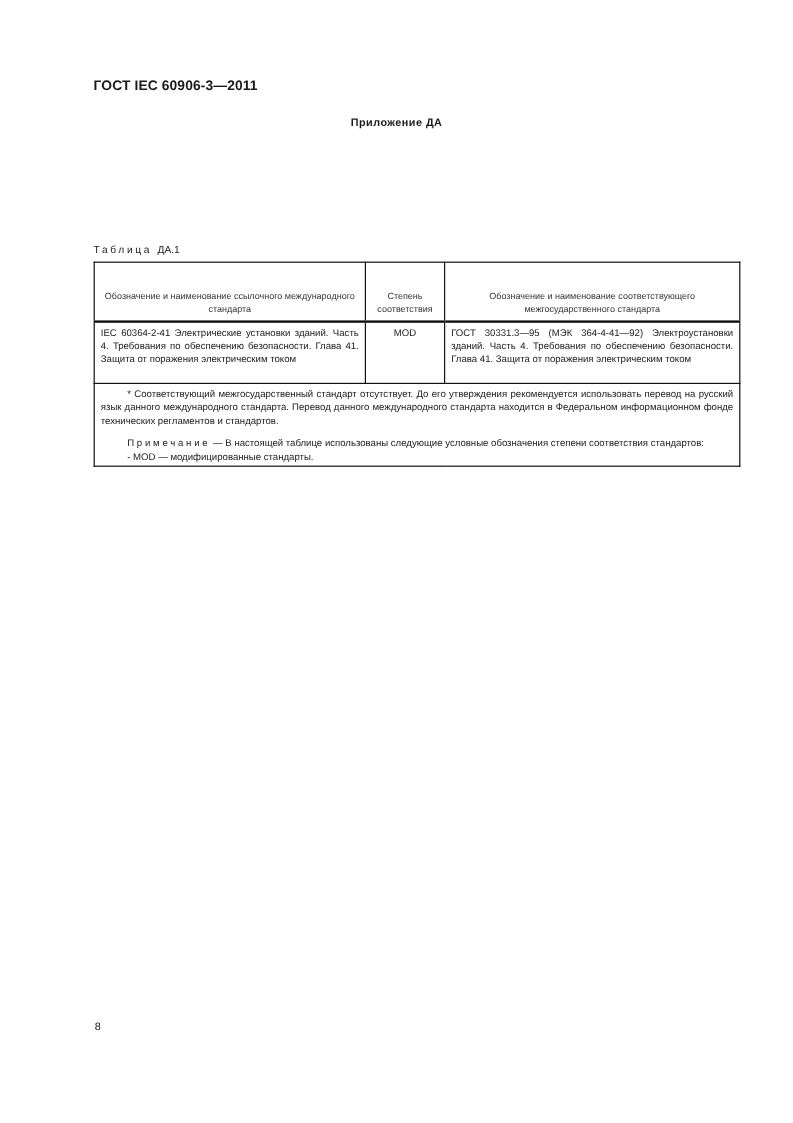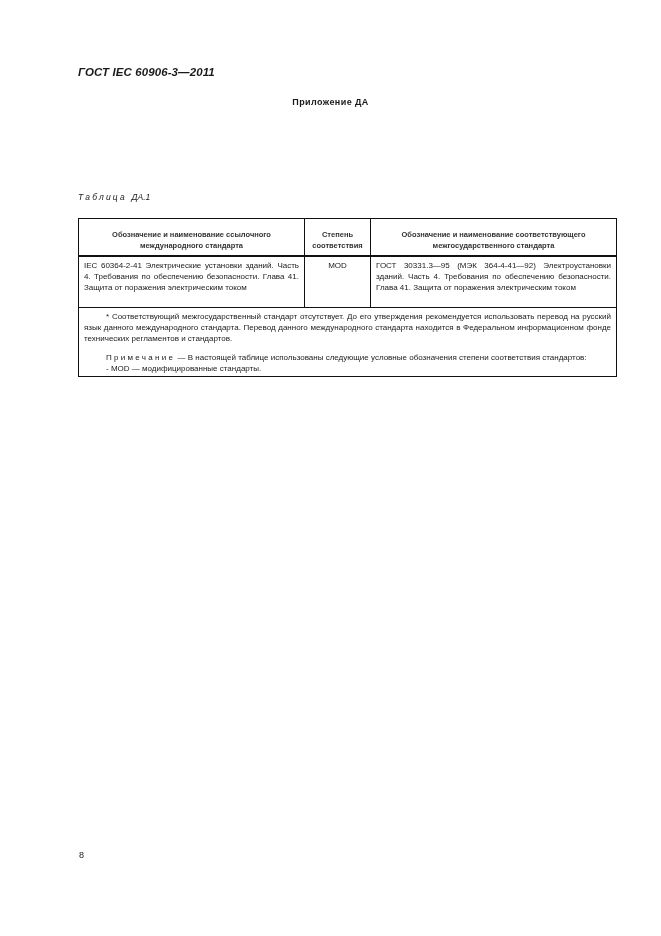--- a/index.html
+++ b/index.html
@@ -2,47 +2,47 @@
 <html><head>
 <meta charset="utf-8">
 <style>
   html, body { margin: 0; padding: 0; background: #ffffff; }
   body {
     width: 661px; height: 936px; position: relative; overflow: hidden;
     font-family: "Liberation Sans", sans-serif; color: #1a1a1a;
   }
   .doc-code {
     position: absolute; left: 78px; top: 66px;
-    font-size: 11.5px; font-weight: bold; letter-spacing: 0.1px; font-style: italic;
+    font-size: 11.5px; font-weight: bold; letter-spacing: 0.1px;
   }
   .appendix {
     position: absolute; left: 0; width: 661px; top: 96px;
     text-align: center; font-size: 9px; font-weight: bold; line-height: 13px;
     letter-spacing: 0.4px;
   }
   .title {
     position: absolute; left: 0; width: 661px; top: 158px;
     text-align: center; font-size: 11px; font-weight: bold; line-height: 16px;
   }
   .table-caption {
-    position: absolute; left: 78px; top: 192px;
-    font-size: 8.5px; letter-spacing: 2.2px; font-style: italic;
+    position: absolute; left: 78px; top: 203px;
+    font-size: 8.5px; letter-spacing: 2.2px;
   }
   .table-caption .num { letter-spacing: 0; }
   table.main {
     position: absolute; left: 78px; top: 218px; width: 538px;
     border-collapse: collapse; font-size: 8px; line-height: 11px;
     table-layout: fixed;
   }
   table.main td, table.main th {
     border: 1px solid #111; vertical-align: top; padding: 3px 5px 2px 5px;
   }
   table.main th {
-    font-weight: bold; color: #333; font-size: 7.5px;
-    padding-top: 10px; height: 24px; border-bottom: 2.5px solid #111;
+    font-weight: normal; color: #333; font-size: 7.5px;
+    padding-top: 22px; height: 24px; border-bottom: 2.5px solid #111;
   }
   td.c-left { text-align: justify; text-align-last: left; }
   td.c-mid { text-align: center; }
   td.c-right { text-align: justify; text-align-last: left; }
   td.foot { text-align: justify; padding: 3px 5px 5px 5px; }
   .foot p { margin: 0; text-indent: 22px; }
   .foot p.gap { margin-top: 8px; }
   .foot p.sub { text-indent: 22px; }
   .spaced { letter-spacing: 2.3px; }
   .star { font-size: 8px; }

